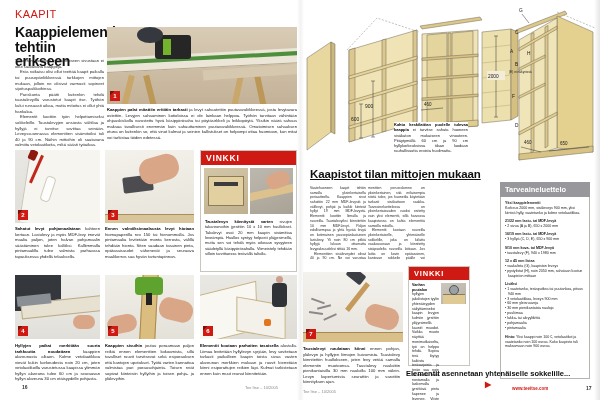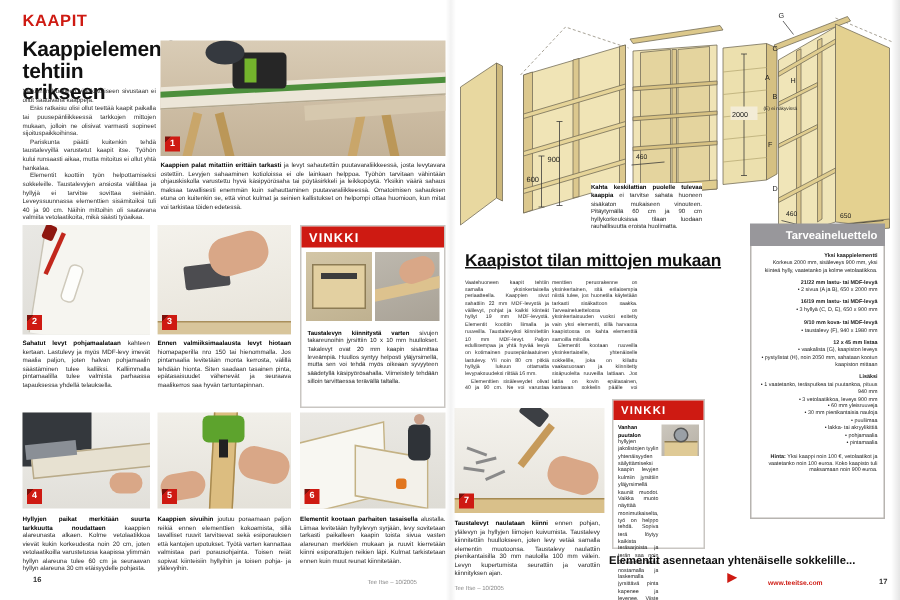--- a/index.html
+++ b/index.html
@@ -1,20 +1,20 @@
 <!DOCTYPE html>
 <html><head>
 <meta charset="utf-8">
 <style>
   :root{ --red:#ce1a12; }
   *{margin:0;padding:0;box-sizing:border-box;}
   body{font-family:"Liberation Sans",sans-serif;background:#fff;}
   #page{position:relative;width:600px;height:400px;background:#fff;overflow:hidden;}
   .abs{position:absolute;}
-  .kicker{font-size:11px;font-weight:bold;color:var(--red);letter-spacing:.4px;}
+  .kicker{font-size:11px;font-weight:normal;color:var(--red);letter-spacing:.4px;}
   .title{font-size:14px;font-weight:bold;line-height:1.05;color:#101010;letter-spacing:-.2px;}
   .sec-title{font-size:11.5px;font-weight:bold;color:#101010;letter-spacing:-.1px;}
   .tiny{font-size:4.2px;line-height:1.34;color:#2b2b2b;text-align:justify;}
   .tiny p + p{text-indent:5px;}
   .xtiny{font-size:3.5px;line-height:1.34;color:#2b2b2b;text-align:justify;}
   .xtiny p + p{text-indent:4px;}
   .cap{font-size:4.2px;line-height:1.32;color:#1d1d1d;text-align:justify;overflow:hidden;}
   .cap b{color:#000;}
   .ph{position:absolute;overflow:hidden;background:#ddd;}
   .ph i{display:block;position:absolute;}
@@ -236,21 +236,21 @@
 
   <div class="abs xtiny" style="left:310px;top:186px;width:56px;height:74px;overflow:hidden;">
     <p>Vaatehuoneen kaapit tehtiin samalla yksinkertaisella periaatteella. Kaappien sivut sahattiin 22 mm MDF-levystä ja välilevyt, pohjat ja kaikki kiinteät hyllyt 19 mm MDF-levystä. Elementit koottiin liimalla ja ruuveilla. Taustalevyiksi kiinnitettiin 10 mm MDF-levyt. Paljon edullisempaa ja yhtä hyvää levyä on kotimainen puusepänlaatuinen lastulevy. Yli noin 80 cm pitkiä hyllyjä lukuun ottamatta levypaksuudeksi riittää 16 mm.</p>
     <p>Elementtien sisäleveydet olivat 40 ja 90 cm. Ne voi varustaa vetolaatikoilla, laatikostoilla, vaatetangoilla jne. Jos ele-</p>
   </div>
   <div class="abs xtiny" style="left:368px;top:186px;width:57px;height:74px;overflow:hidden;">
     <p>menttien perusrakenne on yksinkertainen, sitä erilaisempia niistä tulee, jos huonetila käytetään tarkasti sisäkattoon saakka. Tarveaineluettelossa on yksinkertaisuuden vuoksi esitetty vain yksi elementti, sillä harvassa kaapistossa on kahta elementtiä samoilla mitoilla.</p>
     <p>Elementit kootaan ruuveilla yksinkertaiselle, yhtenäiselle sokkelille, joka on kiilattu vaakasuoraan ja kiinnitetty sisäpuolelta ruuveilla lattiaan. Jos lattia on kovin epätasainen, kantavan sokkelin päälle voi kiinnittää lattian muotojen mukaan tehdyt peitelevyt.</p>
   </div>
 
-  <div class="abs" style="left:500px;top:149px;width:90px;text-align:right;">
+  <div class="abs" style="left:500px;top:182px;width:90px;">
     <div class="mat-head">Tarveaineluettelo</div>
     <div class="mat-body" style="height:182px;">
       <div class="gh" style="margin-top:1px;">Yksi kaappielementti</div>
       <div>Korkeus 2000 mm, sisäleveys 900 mm, yksi kiinteä hylly, vaatetanko ja kolme vetolaatikkoa.</div>
       <div class="gh">21/22 mm lastu- tai MDF-levyä</div>
       <div class="mi">2 sivua (A ja B), 650 x 2000 mm</div>
       <div class="gh">16/19 mm lastu- tai MDF-levyä</div>
       <div class="mi">3 hyllyä (C, D, E), 650 x 900 mm</div>
       <div class="gh">9/10 mm kova- tai MDF-levyä</div>
       <div class="mi">taustalevy (F), 940 x 1980 mm</div>

